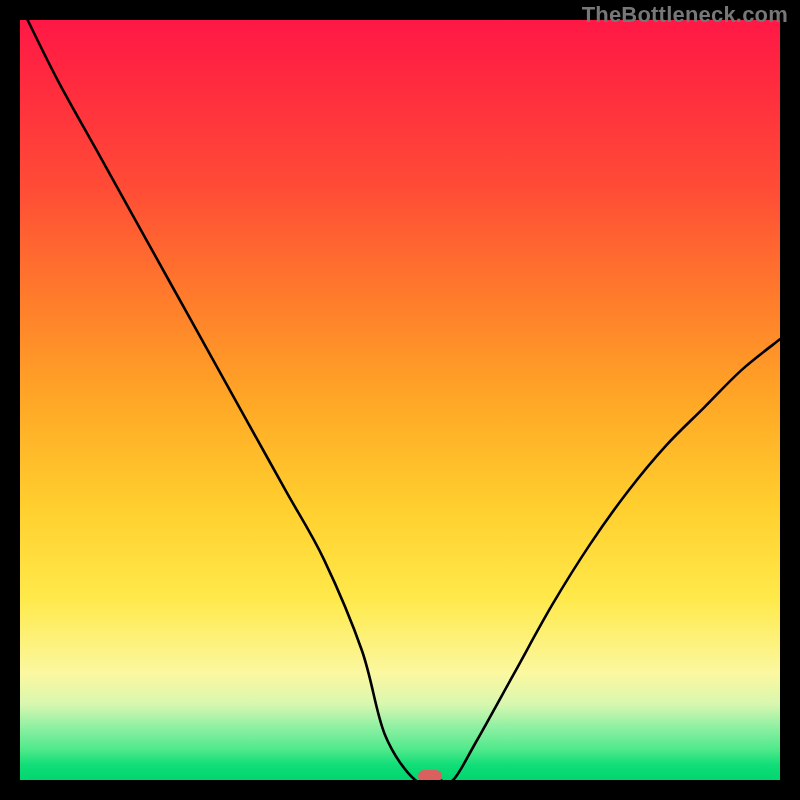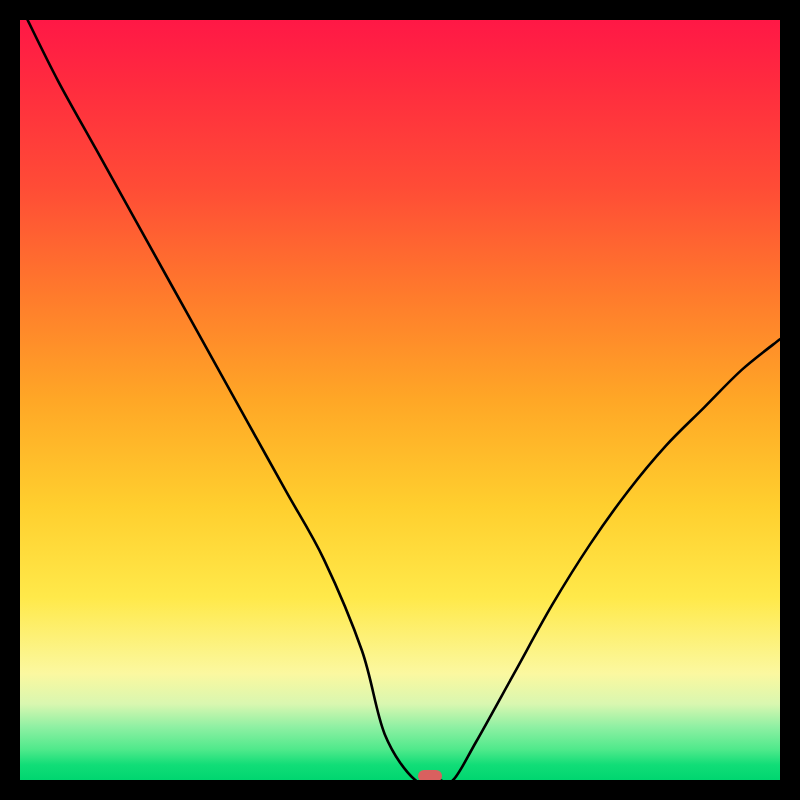--- a/index.html
+++ b/index.html
@@ -71,20 +71,21 @@
     border-radius: 6px;
     background: #d9605f;
     transform: translate(-50%, -50%);
   }
 </style>
 </head>
 <body>
 
 <div class="frame">
 
+  <div class="watermark">TheBottleneck.com</div>
 
   <div class="plot-area">
     <div class="gradient"></div>
 
     <svg class="curve" viewBox="0 0 760 760" preserveAspectRatio="none">
       <path id="curve-path" d="M 7.6000000000000005 0 C 12.666666666666668 10.133333333333326, 26.6 39.26666666666661, 38 60.799999999999955 C 49.4 82.3333333333333, 63.333333333333336 106.40000000000003, 76 129.20000000000005 C 88.66666666666667 152.00000000000006, 101.33333333333333 174.80000000000004, 114 197.60000000000002 C 126.66666666666667 220.4, 139.33333333333334 243.20000000000002, 152 266 C 164.66666666666666 288.8, 177.33333333333334 311.59999999999997, 190 334.4 C 202.66666666666666 357.2, 215.33333333333334 380, 228 402.8 C 240.66666666666666 425.6, 253.33333333333334 448.4, 266 471.2 C 278.6666666666667 494, 291.3333333333333 513, 304 539.6 C 316.6666666666667 566.2, 331.8666666666667 601.6666666666666, 342 630.8 C 352.1333333333333 659.9333333333333, 355.93333333333334 692.8666666666667, 364.8 714.4 C 373.6666666666667 735.9333333333333, 386.3333333333333 752.4, 395.2 760 C 404.06666666666666 767.6, 411.66666666666674 760, 418.00000000000006 760 C 424.33333333333337 760, 426.8666666666667 766.3333333333334, 433.2 760 C 439.5333333333333 753.6666666666666, 445.8666666666667 739.7333333333333, 456 722 C 466.1333333333333 704.2666666666667, 481.3333333333333 676.4, 494 653.6 C 506.6666666666667 630.8000000000001, 519.3333333333334 606.7333333333333, 532 585.2 C 544.6666666666666 563.6666666666667, 557.3333333333334 543.4, 570 524.4 C 582.6666666666666 505.4, 595.3333333333334 487.66666666666663, 608 471.2 C 620.6666666666666 454.73333333333335, 633.3333333333334 439.53333333333336, 646 425.6 C 658.6666666666666 411.6666666666667, 671.3333333333334 400.2666666666667, 684 387.6 C 696.6666666666666 374.93333333333334, 709.3333333333334 360.99999999999994, 722 349.59999999999997 C 734.6666666666666 338.2, 753.6666666666666 324.2666666666667, 760 319.20000000000005" fill="none" stroke="#000" stroke-width="2.6" stroke-linecap="round" stroke-linejoin="round"></path>
     </svg>
 
     <div class="marker" id="opt-marker" style="left: 410.4px; top: 756px;"></div>
   </div>

